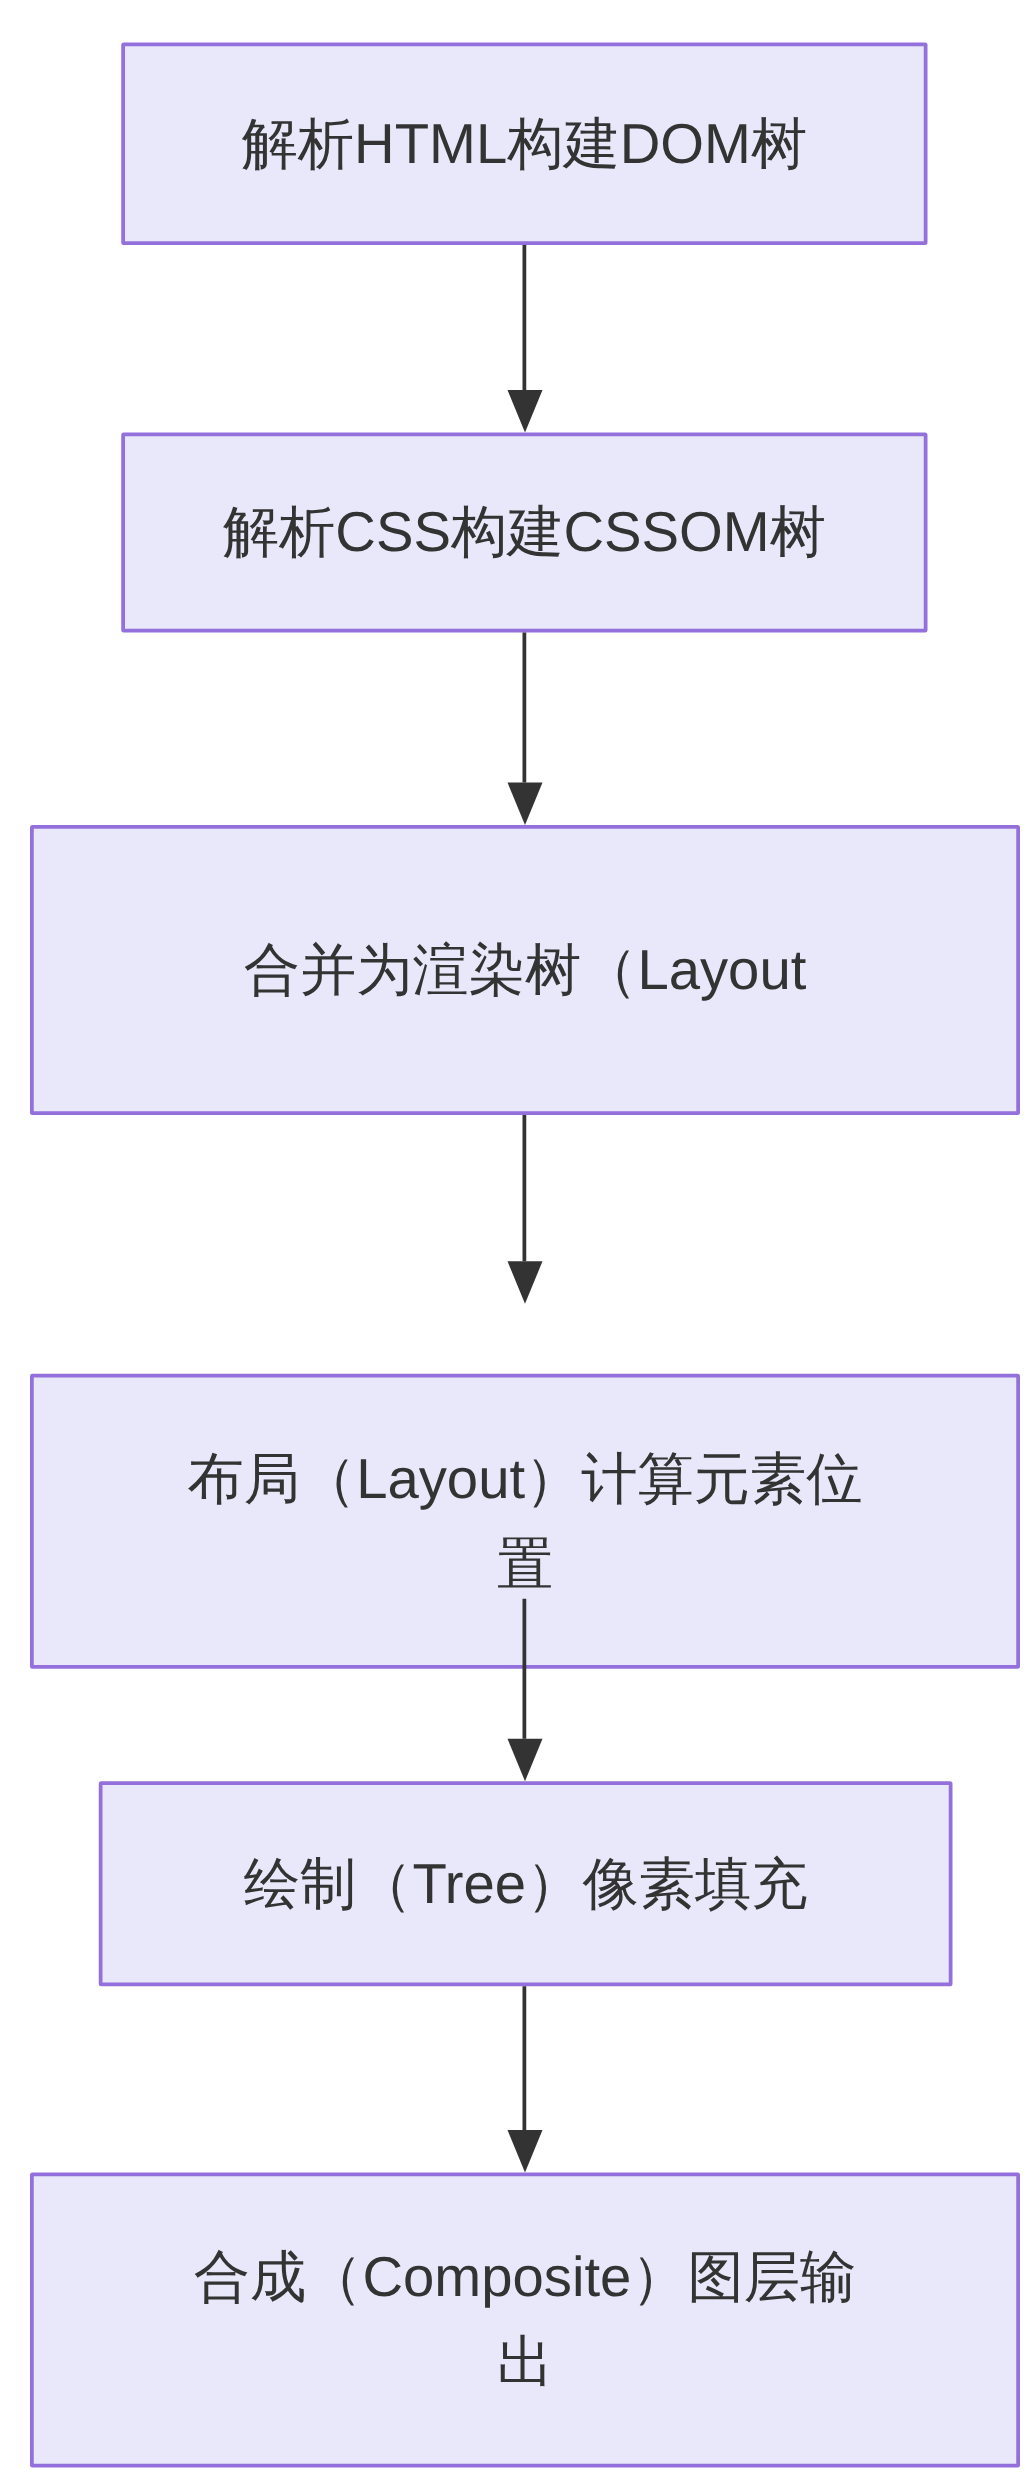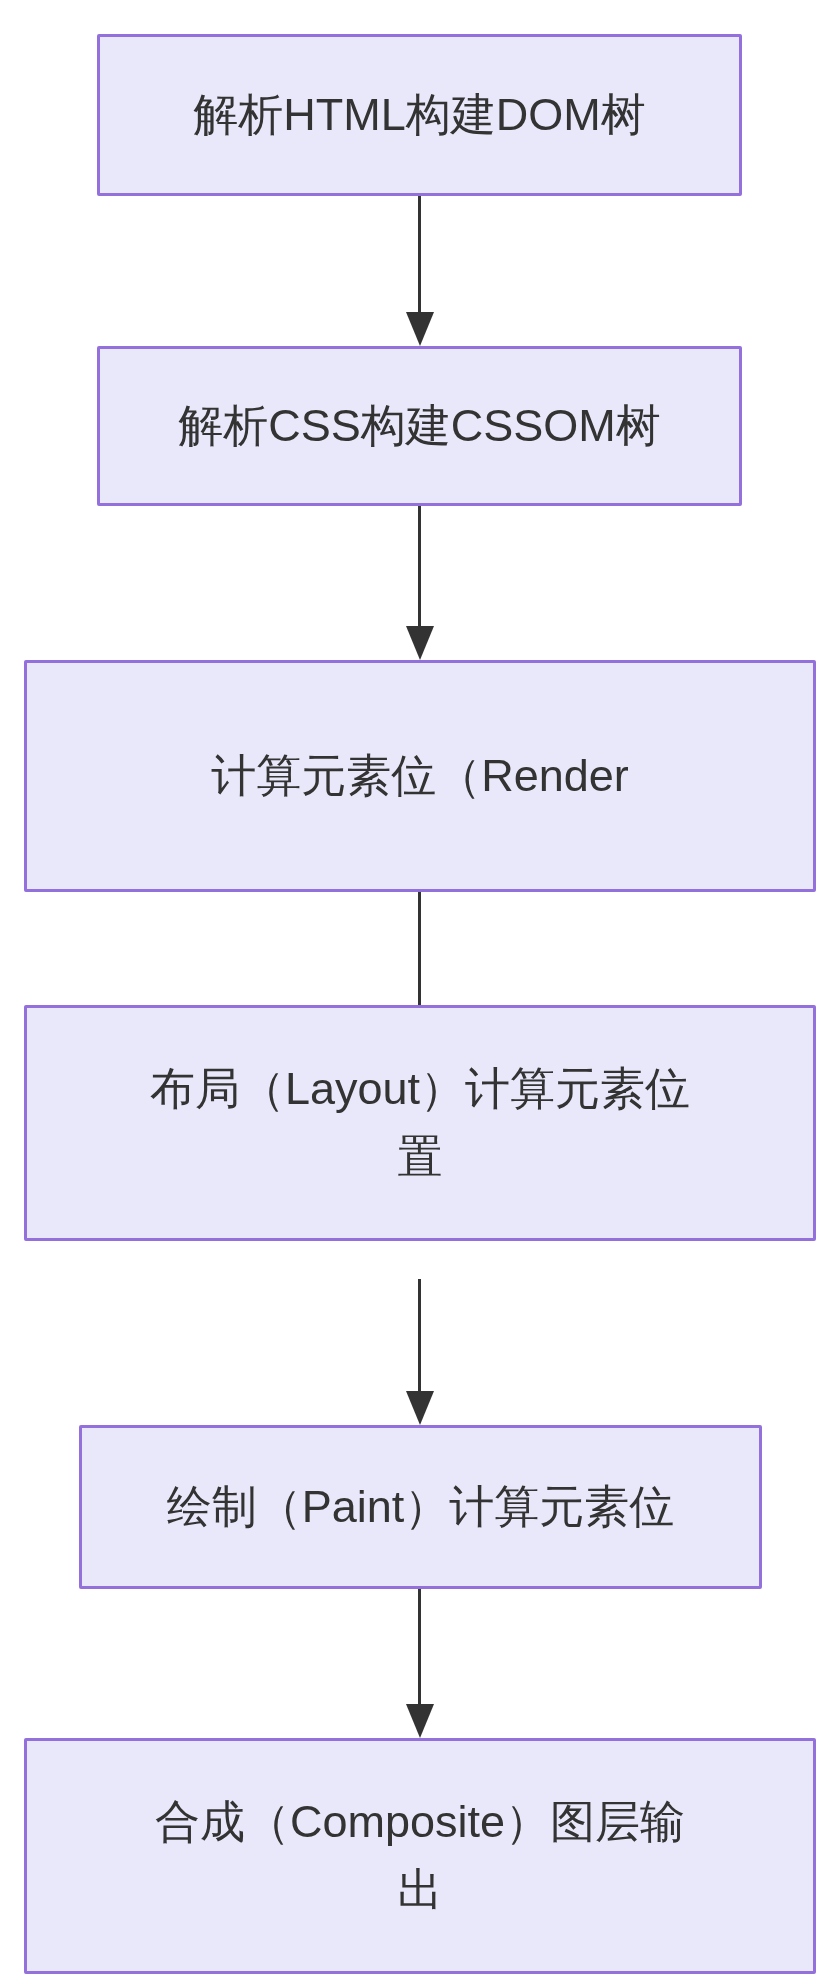--- a/index.html
+++ b/index.html
@@ -33,21 +33,21 @@
     display: block;
     font-size: 45px;
     line-height: 68px;
     color: #333333;
     white-space: nowrap;
     font-weight: 400;
   }
   #n1 { left: 97px;  top: 22px;   width: 645px; height: 162px; }
   #n2 { left: 97px;  top: 334px;  width: 645px; height: 160px; }
   #n3 { left: 24px;  top: 648px;  width: 792px; height: 232px; }
-  #n4 { left: 24px;  top: 993px; width: 792px; height: 236px; }
+  #n4 { left: 24px;  top: 1087px; width: 792px; height: 236px; }
   #n5 { left: 79px;  top: 1413px; width: 683px; height: 164px; }
   #n6 { left: 24px;  top: 1726px; width: 792px; height: 236px; text-align: right; }
 
   
   .edge-line {
     position: absolute;
     left: 418px;
     width: 3px;
     background: #333333;
   }
@@ -84,36 +84,36 @@
   <div class="edge-head" id="e1-head"></div>
 
   <div class="node" id="n2">
     <span class="line">解析CSS构建CSSOM树</span>
   </div>
 
   <div class="edge-line" id="e2-line"></div>
   <div class="edge-head" id="e2-head"></div>
 
   <div class="node" id="n3">
-    <span class="line">计算元素位（Render</span>
+    <span class="line">合并为渲染树（Layout</span>
   </div>
 
   <div class="edge-line" id="e3-line"></div>
   <div class="edge-head" id="e3-head"></div>
 
   <div class="node" id="n4">
     <span class="line">布局（Layout）计算元素位</span>
     <span class="line">置</span>
   </div>
 
   <div class="edge-line" id="e4-line"></div>
   <div class="edge-head" id="e4-head"></div>
 
   <div class="node" id="n5">
-    <span class="line">绘制（Paint）计算元素位</span>
+    <span class="line">绘制（Tree）像素填充</span>
   </div>
 
   <div class="edge-line" id="e5-line"></div>
   <div class="edge-head" id="e5-head"></div>
 
   <div class="node" id="n6">
     <span class="line">合成（Composite）图层输</span>
     <span class="line">出</span>
   </div>
 

